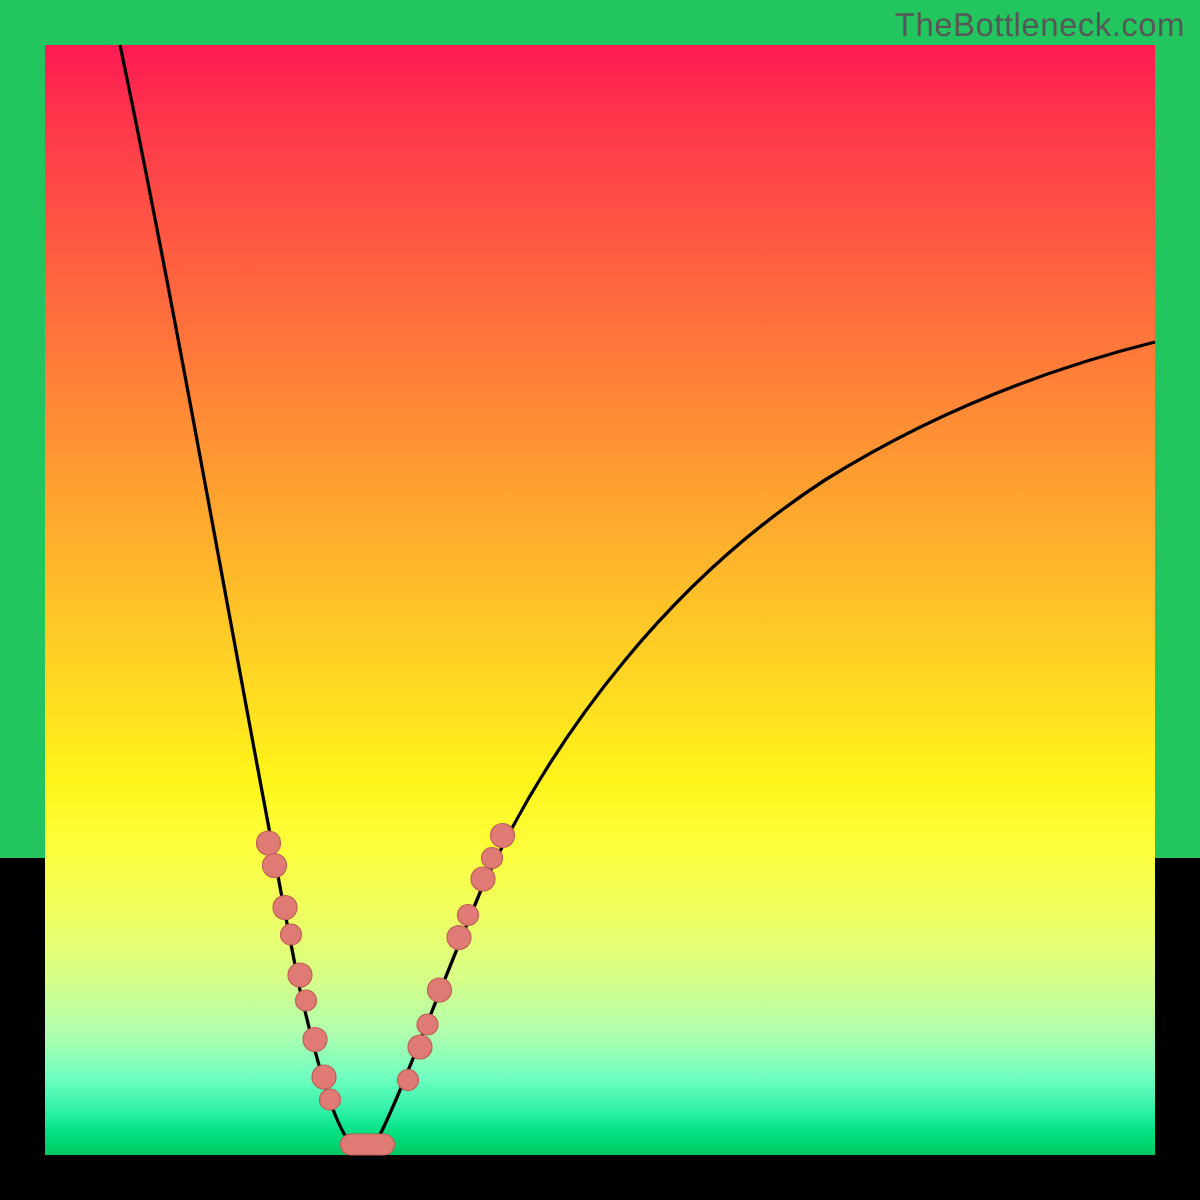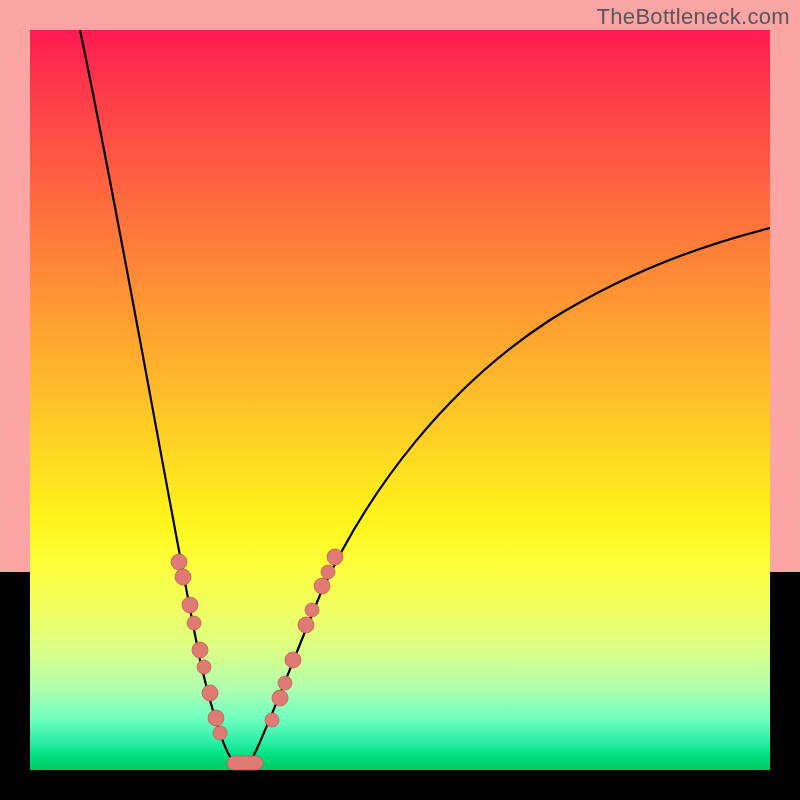--- a/index.html
+++ b/index.html
@@ -8,21 +8,21 @@
     width: 800px;
     height: 800px;
     overflow: hidden;
     background: #000;
     font-family: Arial, Helvetica, sans-serif;
   }
   .outer {
     position: relative;
     width: 800px;
     height: 572px;
-    background: #fca5a5;
+    background: #22c55e;
   }
   .watermark {
     position: absolute;
     top: 4px;
     right: 10px;
     color: #575757;
     font-size: 22px;
     letter-spacing: 0.3px;
     font-weight: 500;
     z-index: 10;

